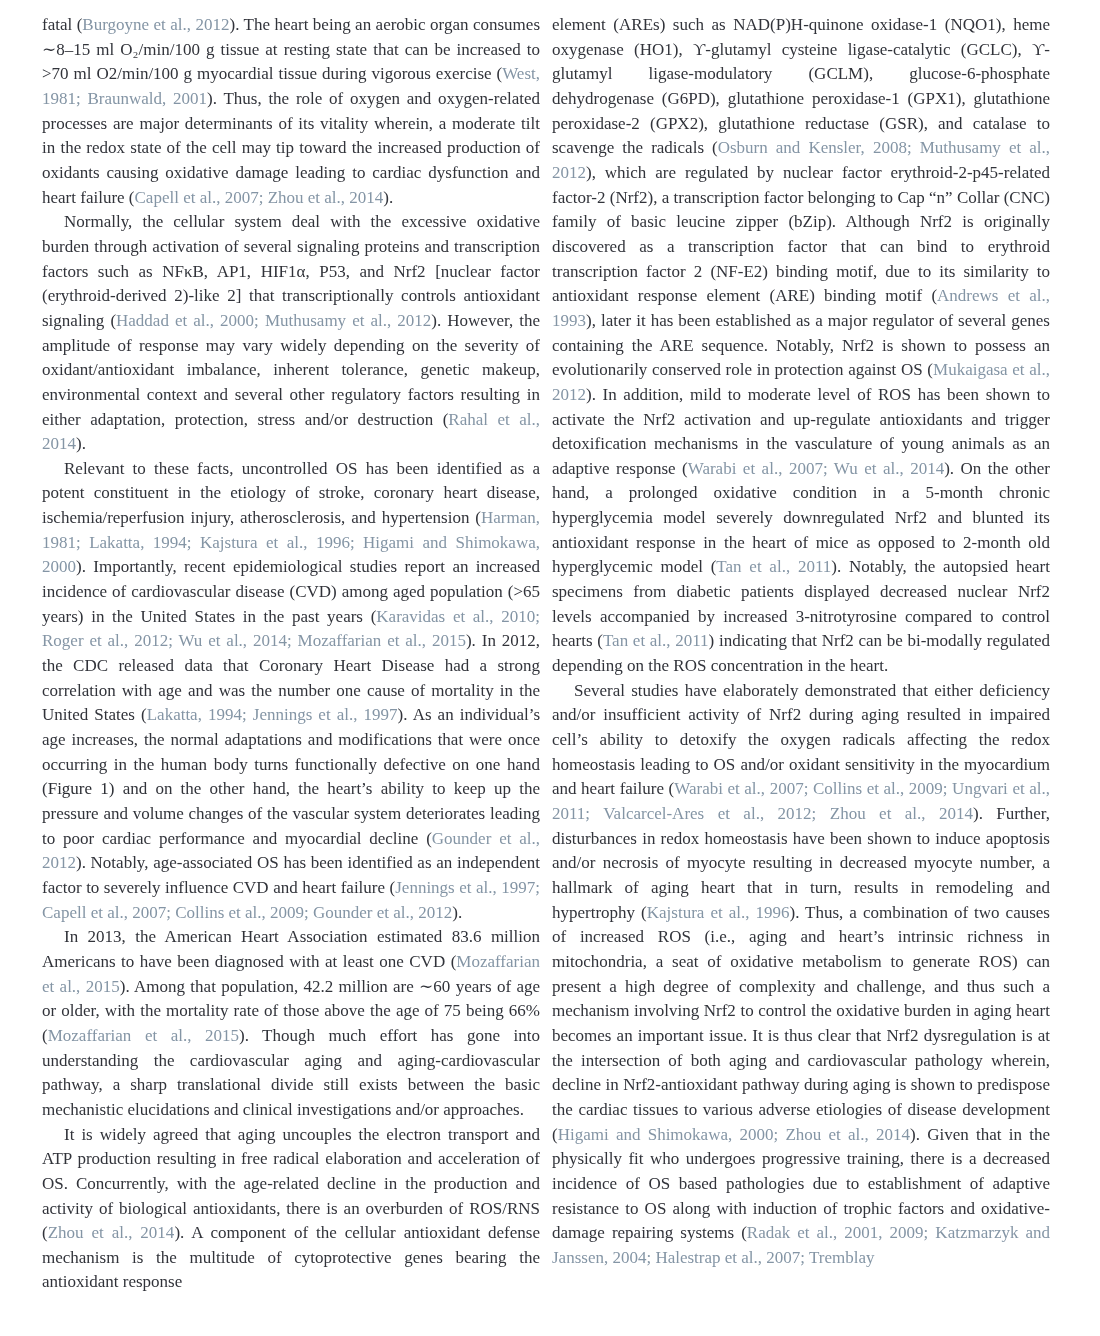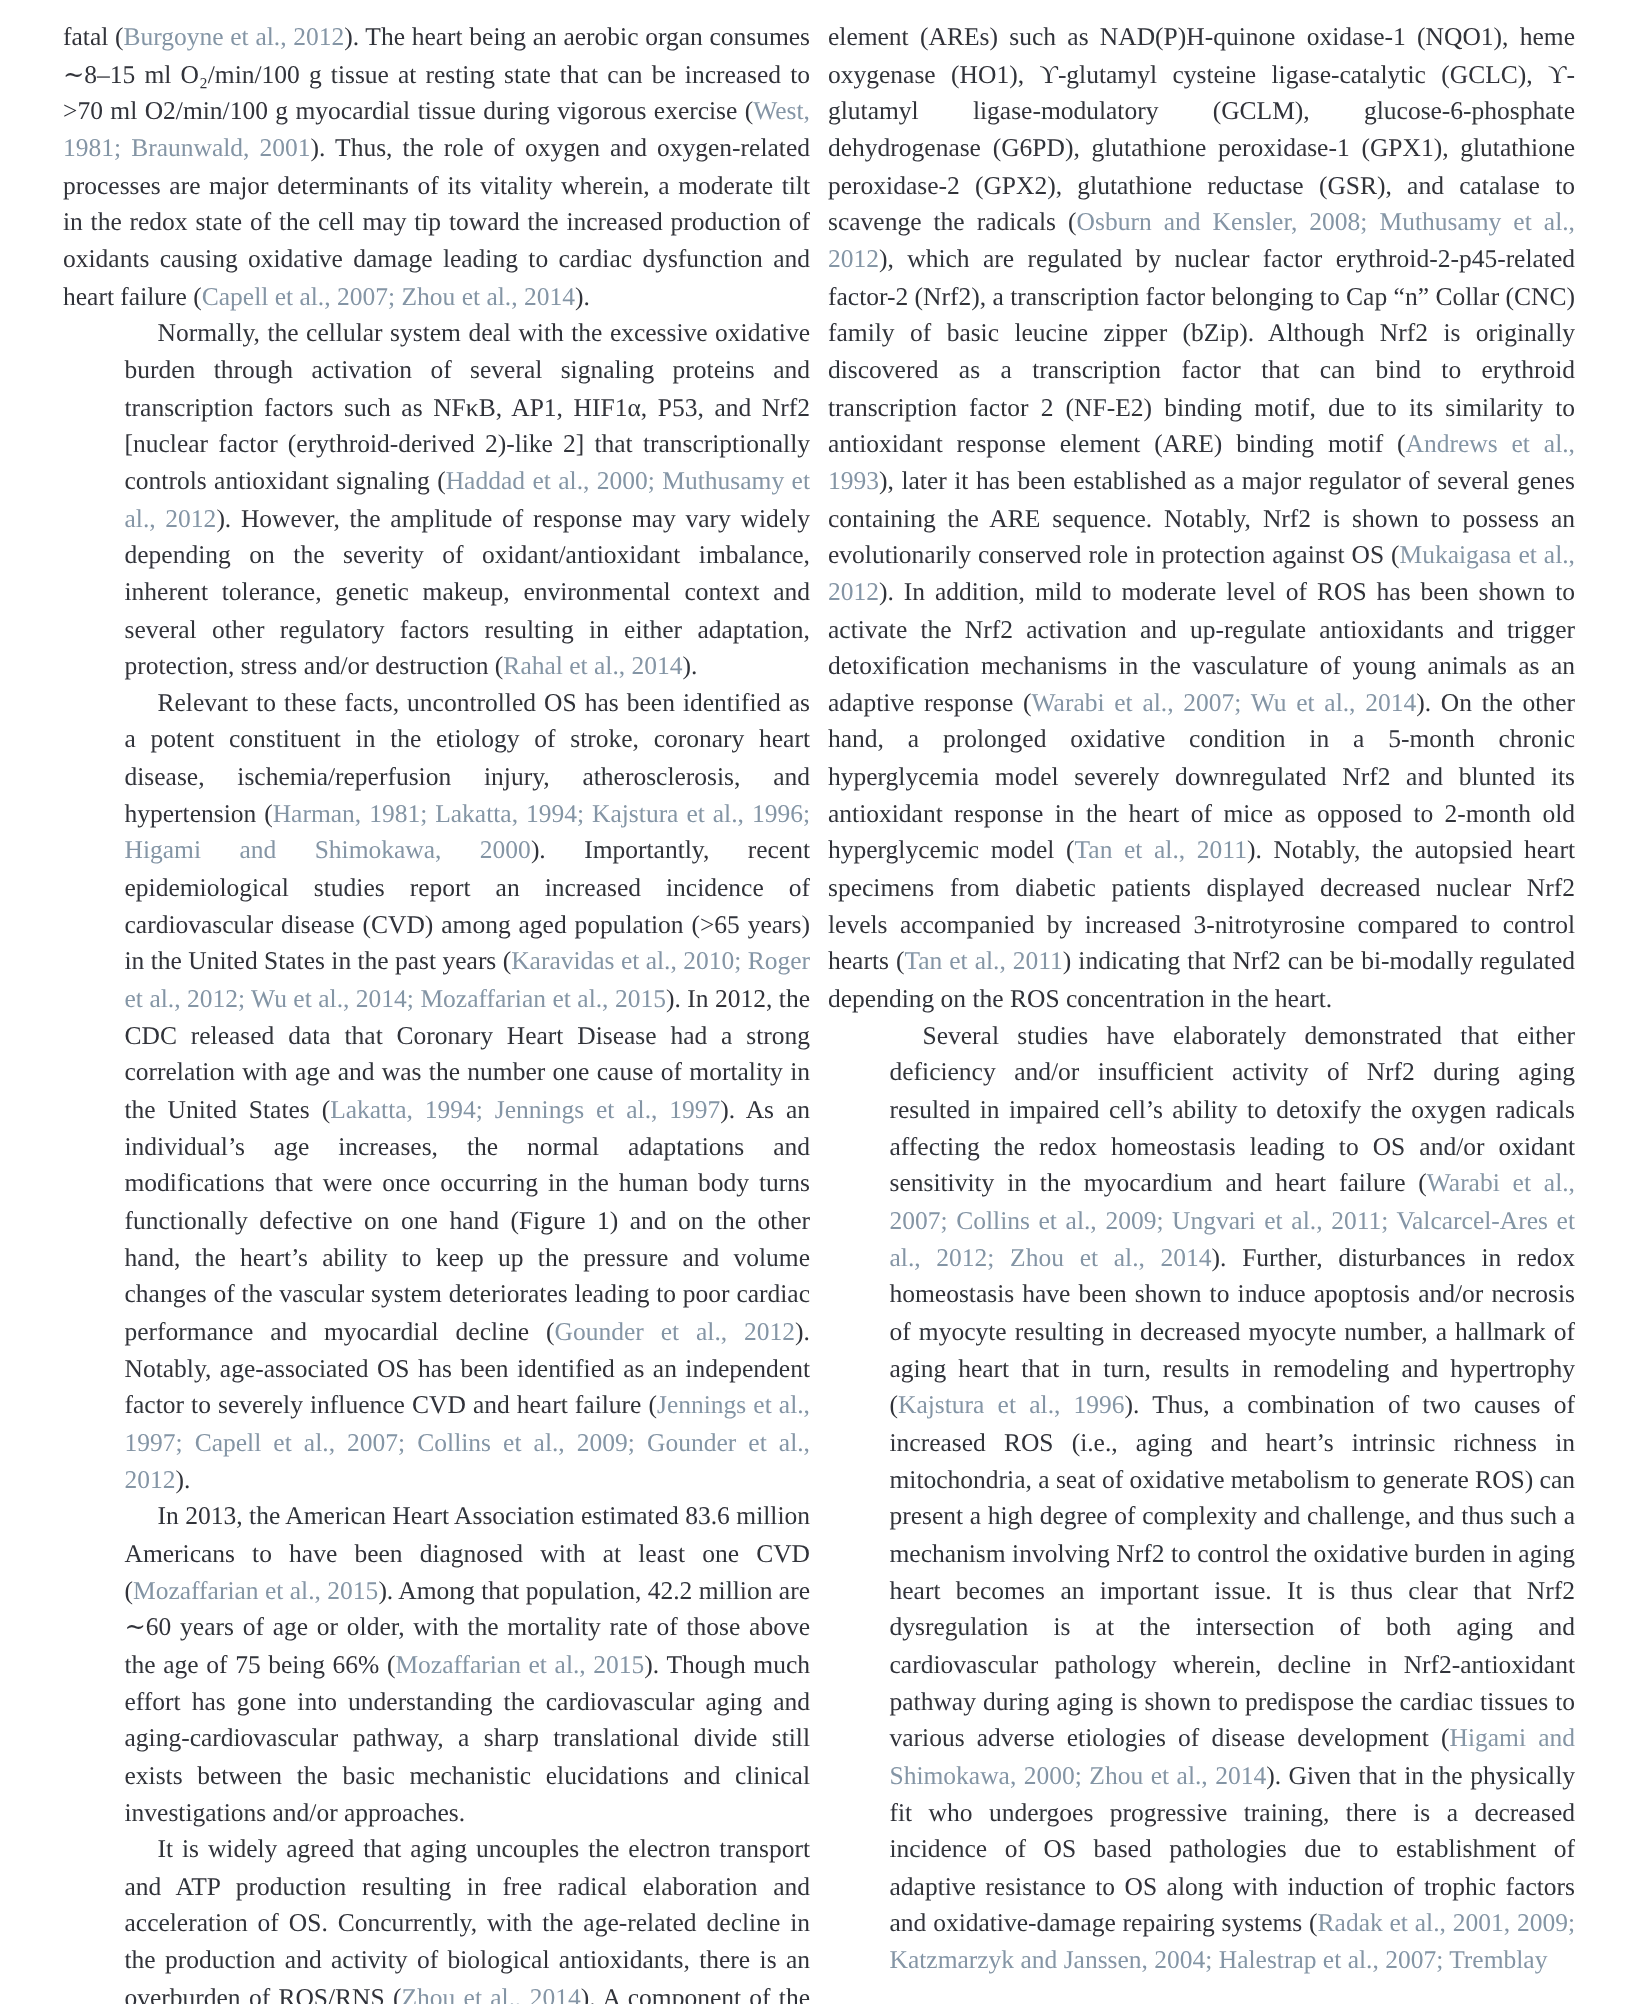--- a/index.html
+++ b/index.html
@@ -28,21 +28,20 @@
     line-height: 24.65px;
     text-align: justify;
     hyphens: none;
   }
   .col p.para {
     margin: 0;
     padding: 0;
   }
   .col p.para.indent {
     text-indent: 22px;
-    margin-left: 41px;
   }
   .cite {
     color: #8495a5;
   }
   .boldref {
     font-weight: normal;
     color: #2b2d33;
   }
 </style>
 </head>

